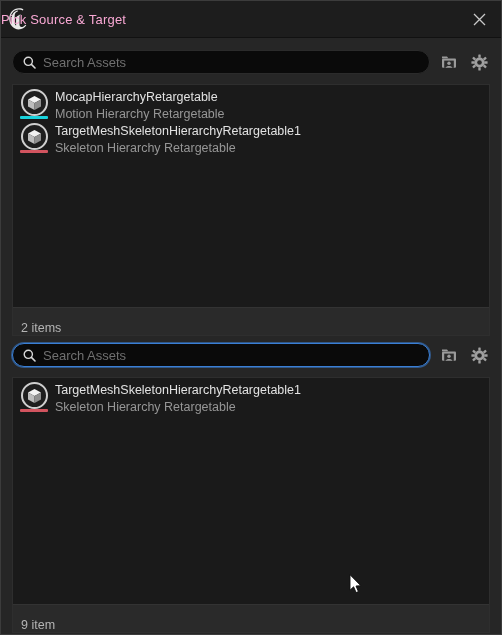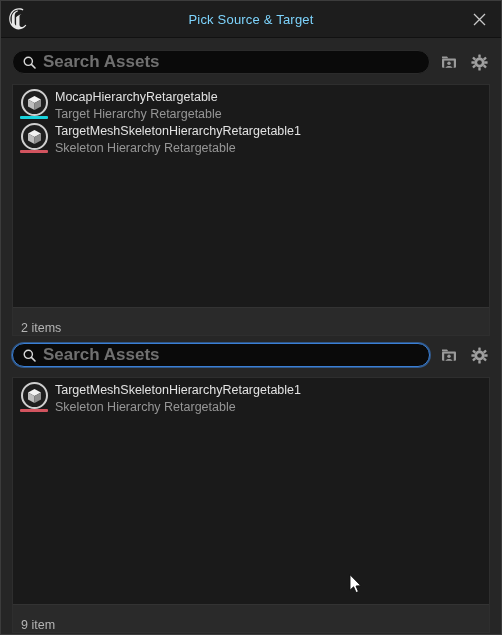--- a/index.html
+++ b/index.html
@@ -42,23 +42,23 @@
     display: flex;
     align-items: center;
     justify-content: center;
     flex: 0 0 36px;
   }
   .ue-logo svg { display: block; }
   .title-text {
     position: absolute;
     left: 0;
     right: 0;
-    text-align: center;
+    text-align: left;
     font-size: 13px;
-    color: #7dd3fc;
+    color: #f9a8d4;
     letter-spacing: .2px;
     pointer-events: none;
   }
   .close-btn {
     position: absolute;
     right: 0;
     top: 0;
     width: 44px;
     height: 36px;
     display: flex;
@@ -116,24 +116,23 @@
     align-items: center;
     justify-content: center;
   }
   .search-input {
     flex: 1 1 auto;
     background: transparent;
     border: 0;
     outline: none;
     color: #8b5cf6;
     font-family: "Liberation Sans", sans-serif;
-    font-size: 17px;
+    font-size: 13px;
     padding: 0;
     height: 100%;
-    font-weight: bold;
   }
   .search-input::placeholder { color: #707070; opacity: 1; }
 
   .tool-btn {
     width: 22px;
     height: 22px;
     margin-left: 8px;
     display: flex;
     align-items: center;
     justify-content: center;
@@ -309,21 +308,21 @@
                 <svg width="15" height="16" viewBox="0 0 15 16">
                   <path d="M7.5 1 L14 4.5 L7.5 8 L1 4.5 Z" fill="#f2f2f2"></path>
                   <path d="M1 4.5 L7.5 8 L7.5 15 L1 11.5 Z" fill="#bdbdbd"></path>
                   <path d="M14 4.5 L7.5 8 L7.5 15 L14 11.5 Z" fill="#8f8f8f"></path>
                 </svg>
               </div>
               <div class="typebar" style="background:#19d2dc"></div>
             </div>
             <div class="asset-text">
               <div class="asset-name">MocapHierarchyRetargetable</div>
-              <div class="asset-type">Target Hierarchy Retargetable</div>
+              <div class="asset-type">Motion Hierarchy Retargetable</div>
             </div>
           </div>
 
           <div class="asset-row">
             <div class="asset-icon">
               <div class="badge">
                 <svg width="15" height="16" viewBox="0 0 15 16">
                   <path d="M7.5 1 L14 4.5 L7.5 8 L1 4.5 Z" fill="#f2f2f2"></path>
                   <path d="M1 4.5 L7.5 8 L7.5 15 L1 11.5 Z" fill="#bdbdbd"></path>
                   <path d="M14 4.5 L7.5 8 L7.5 15 L14 11.5 Z" fill="#8f8f8f"></path>

